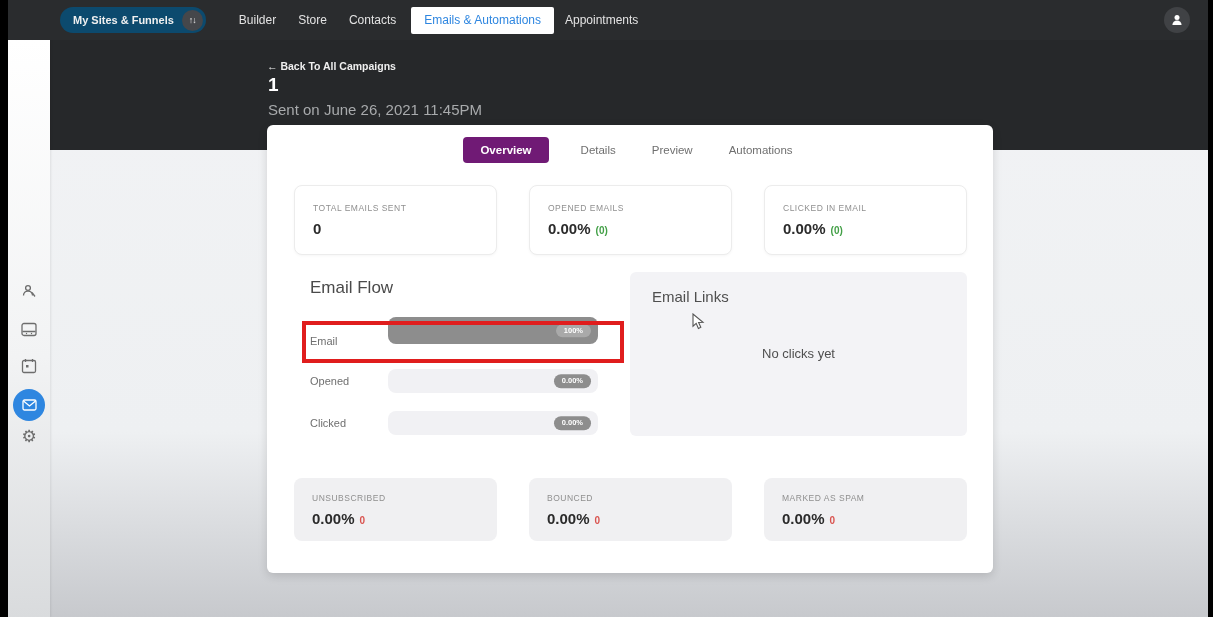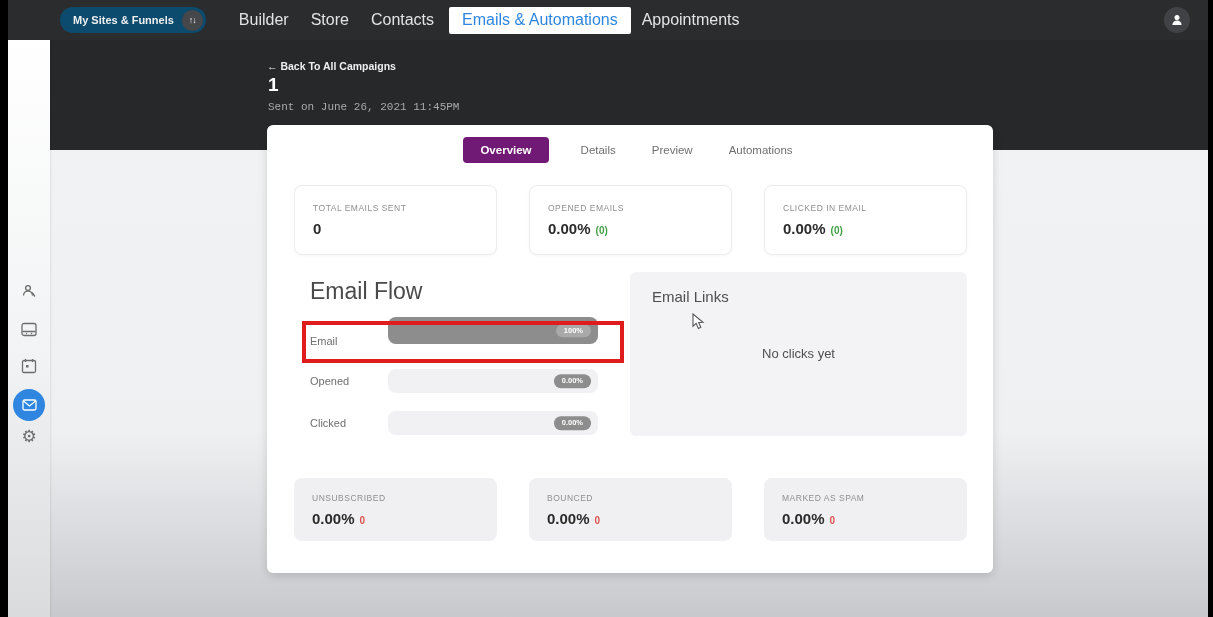--- a/index.html
+++ b/index.html
@@ -10,21 +10,21 @@
 
   
   .navbar { position:absolute; left:0; top:0; width:100%; height:40px; background:#2a2c2e;
     display:flex; align-items:center; z-index:30; }
   .sites-pill { margin-left:52px; height:26px; background:#0c4a6e; border-radius:13px;
     display:flex; align-items:center; padding:0 3px 0 13px; cursor:pointer; }
   .sites-pill .lbl { color:#f0f0f0; font-size:11px; font-weight:bold; margin-right:8px; white-space:nowrap; }
   .sites-pill .circ { width:21px; height:21px; border-radius:50%; background:#45474b;
     color:#e8e8e8; font-size:9px; display:flex; align-items:center; justify-content:center; letter-spacing:-1px; }
   .nav-items { display:flex; align-items:center; margin-left:22px; height:100%; }
-  .nav-item { color:#e3e3e3; font-size:16px; padding:0 11px; height:40px; display:flex;
+  .nav-item { color:#e3e3e3; font-size:12px; padding:0 11px; height:40px; display:flex;
     align-items:center; cursor:pointer; white-space:nowrap; }
   .nav-item.active { background:#ffffff; color:#2e86e0; height:27px; border-radius:2px;
     margin-left:4px; padding:0 13px; }
   .avatar { position:absolute; right:18px; top:7px; width:26px; height:26px; border-radius:50%;
     background:#404245; display:flex; align-items:center; justify-content:center; cursor:pointer; }
 
   
   .sidebar { position:absolute; left:0; top:40px; width:42px; height:577px;
     background:linear-gradient(180deg,#ffffff 0%,#f2f3f4 55%,#d9dbdd 100%);
     box-shadow:1px 0 2px rgba(0,0,0,.08); z-index:20; }
@@ -33,21 +33,21 @@
   .side-ic svg { display:block; }
   .email-bubble { width:32px; height:32px; border-radius:50%; background:#2e86e0;
     display:flex; align-items:center; justify-content:center; }
   .gear-glyph { font-size:17px; line-height:1; color:#6d6d6d; }
 
   
   .header-band { position:absolute; left:42px; top:40px; right:0; height:110px; background:#26282a; z-index:1; }
   .back-link { position:absolute; left:217px; top:20px; color:#efefef; font-size:10.5px;
     font-weight:bold; cursor:pointer; }
   .campaign-title { position:absolute; left:218px; top:34px; color:#ffffff; font-size:19px; font-weight:bold; }
-  .campaign-subtitle { position:absolute; left:218px; top:61px; color:#a8aaac; font-size:11px;font-family:Liberation Mono, monospace; }
+  .campaign-subtitle { position:absolute; left:218px; top:61px; color:#a8aaac; font-size:15px; }
 
   
   .card { position:absolute; left:259px; top:125px; width:726px; height:448px; background:#ffffff;
     border-radius:6px; box-shadow:0 3px 10px rgba(0,0,0,.14); z-index:10; }
 
   .tabs { position:absolute; left:0; top:12px; width:100%; display:flex; justify-content:center;
     align-items:center; gap:28px; }
   .tab { font-size:11.5px; color:#6f6f6f; cursor:pointer; padding:7px 4px; }
   .tab.active { background:#701a75; color:#ffffff; border-radius:4px; padding:7px 17px; font-weight:bold; }
 
@@ -56,21 +56,21 @@
   .stat-row.bottom { top:353px; }
   .stat-card { flex:1; height:70px; border-radius:8px; padding:17px 18px 0 18px; }
   .stat-card.white { background:#ffffff; border:1px solid #ececec; box-shadow:0 1px 3px rgba(0,0,0,.04); }
   .stat-card.gray { background:#f0f0f2; height:63px; padding-top:15px; }
   .stat-label { font-size:8.5px; letter-spacing:.5px; color:#8f8f8f; margin-bottom:7px; }
   .stat-value { font-size:15px; font-weight:bold; color:#2b2b2b; }
   .stat-suffix { font-size:10px; font-weight:bold; margin-left:5px; }
   .suffix-green { color:#43a047; }
   .suffix-red { color:#d9534f; }
 
-  .flow-title { position:absolute; left:43px; top:153px; font-size:23px; color:#4a4a4a; }
+  .flow-title { position:absolute; left:43px; top:153px; font-size:17px; color:#4a4a4a; }
   .flow-label { position:absolute; left:43px; font-size:11px; color:#6f6f6f; }
   .bar-track { position:absolute; left:121px; width:210px; background:#f1f1f4; border-radius:8px; }
   .bar-fill { position:absolute; left:0; top:0; height:100%; background:#8d8d8d; border-radius:8px; }
   .bar-badge { position:absolute; right:7px; top:50%; transform:translateY(-50%);
     background:#8d8d8d; color:#ffffff; font-size:7.5px; font-weight:bold;
     padding:3px 8px; border-radius:9px; line-height:1; }
   .bar-badge.on-fill { background:#a9a9a9; }
   .highlight-box { position:absolute; left:35px; top:196px; width:322px; height:42px;
     border:4px solid #e01d1d; z-index:5; pointer-events:none; }
 

